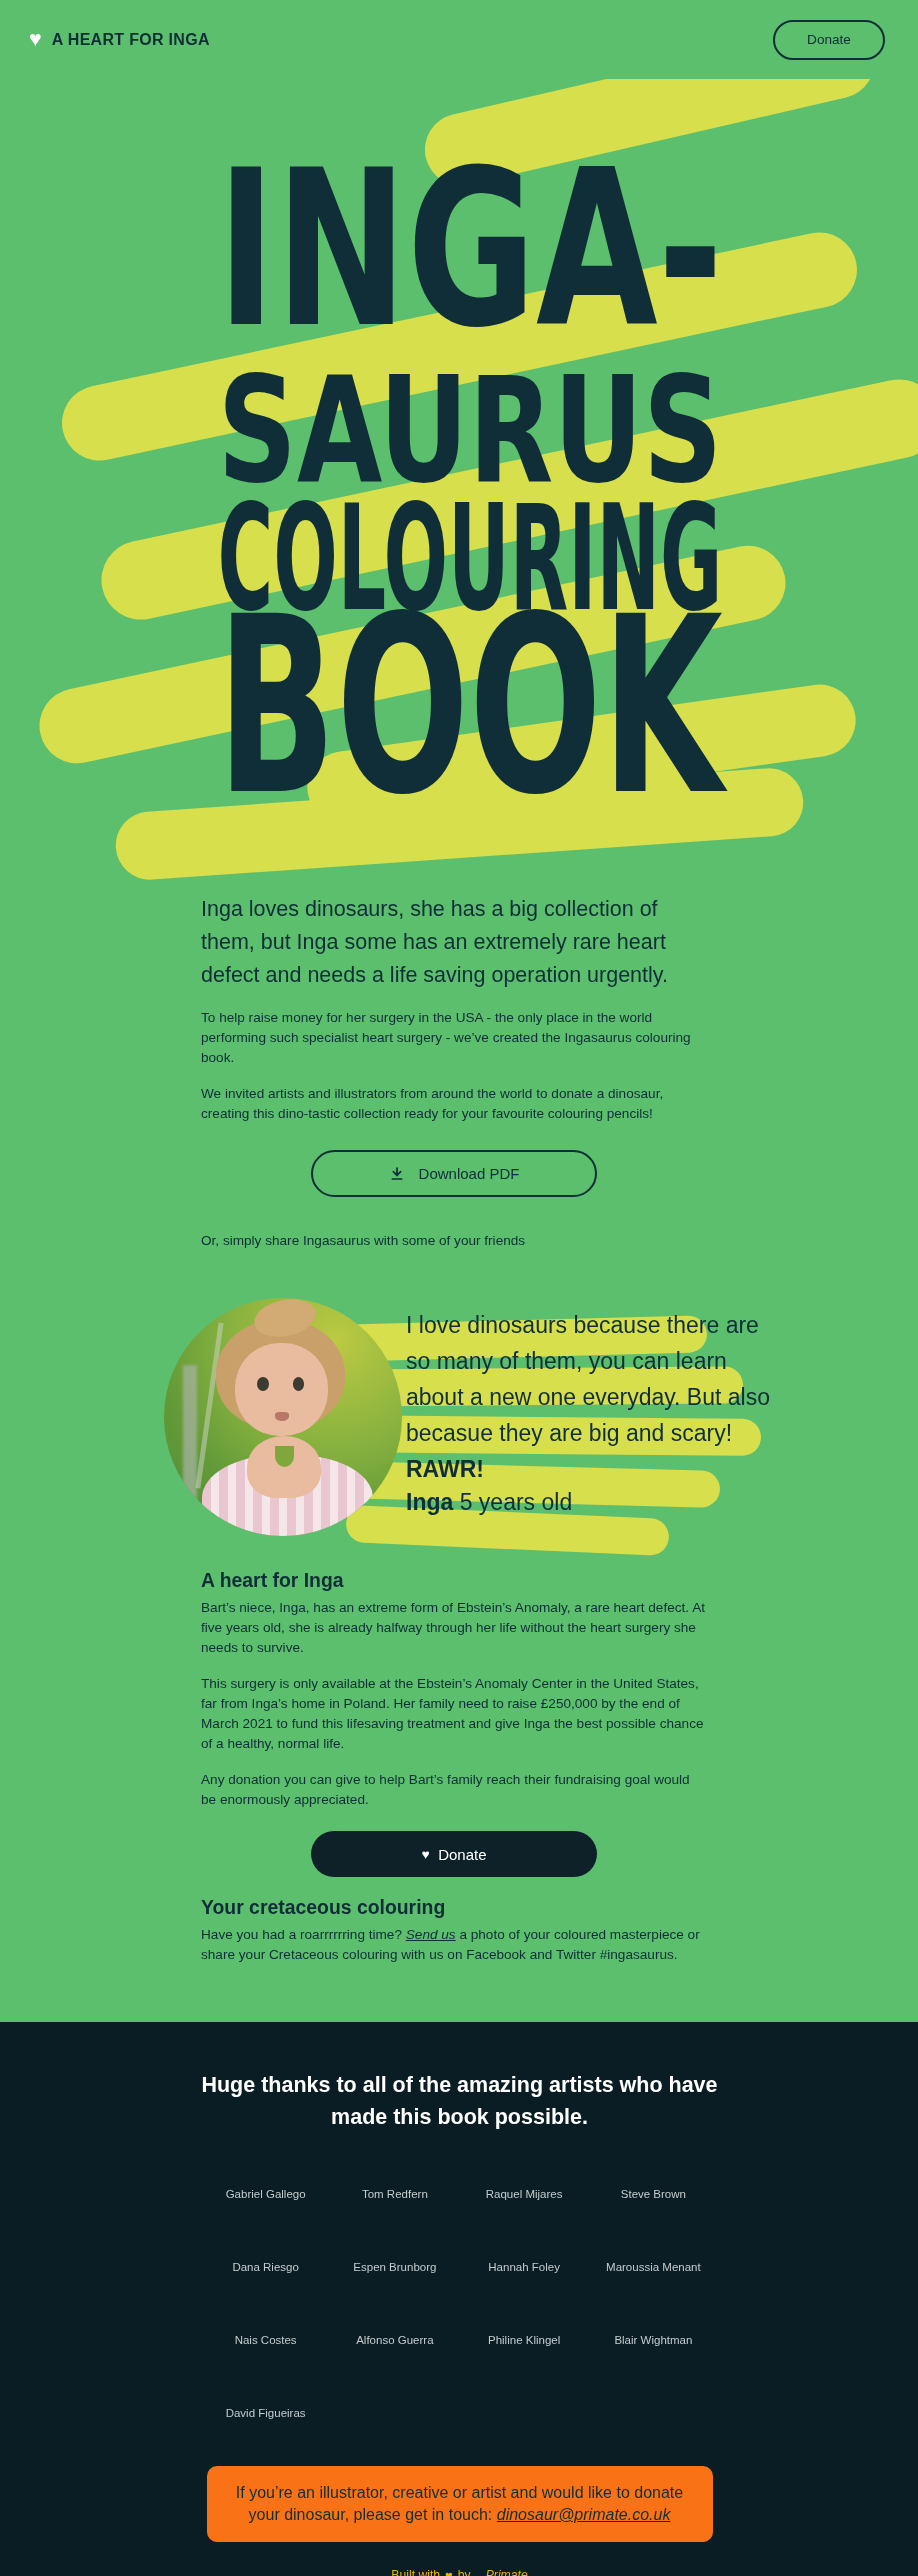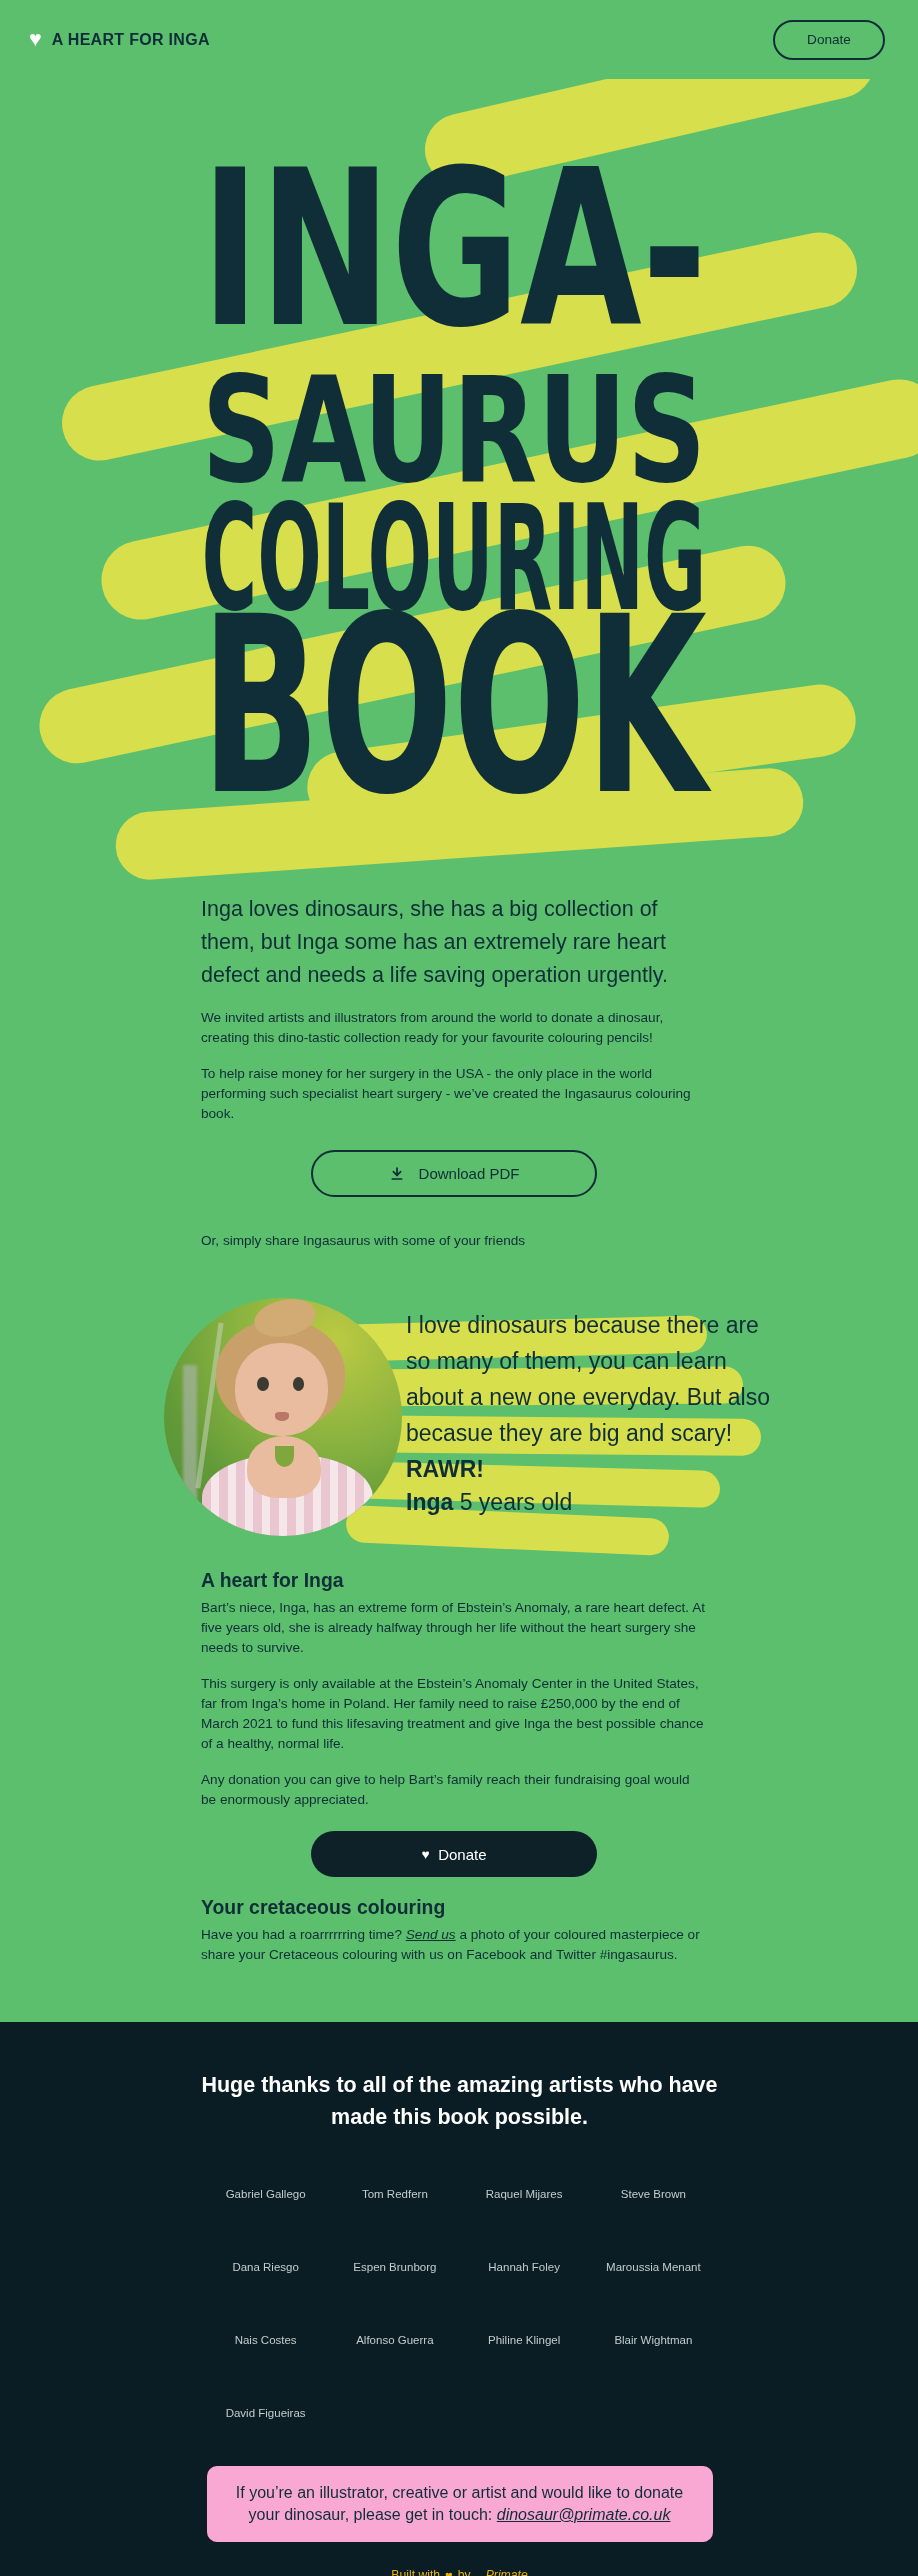--- a/index.html
+++ b/index.html
@@ -25,21 +25,21 @@
   .btn-outline {
     display:flex; align-items:center; justify-content:center; gap:8.6px;
     border:2.2px solid #0f2e37; border-radius:29px;
     background:transparent; color:#0f2e37;
     font-family:inherit; font-size:13.6px; cursor:pointer;
     box-sizing:border-box;
   }
   .header .btn-outline { width:112px; height:40px; }
 
   
-  .hero { position:relative; height:804px; overflow:hidden; }
+  .hero { position:relative; height:804px; overflow:hidden;padding-left:16px; }
   .stroke { position:absolute; background:#d7df4c; border-radius:717px; }
   .hero .s1 { left:420px; top:-8.6px;  width:459px;  height:72px; transform:rotate(-13deg); }
   .hero .s2 { left:54px;  top:230px;  width:811px; height:75px; transform:rotate(-12deg); }
   .hero .s3 { left:93px; top:381px;  width:854px; height:79px; transform:rotate(-12deg); }
   .hero .s4 { left:32px;  top:538px;  width:761px; height:75px; transform:rotate(-12deg); }
   .hero .s5 { left:305px; top:639px;  width:553px;  height:72px; transform:rotate(-8deg); }
   .hero .s6 { left:115px; top:711px;  width:689px;  height:68px;  transform:rotate(-4deg); }
 
   .hero-text { position:relative; width:506px; margin-left:201px; padding-top:85px; }
   .hero-text svg { display:block; overflow:visible; }
@@ -123,21 +123,21 @@
   }
   .artists {
     width:517px; margin:55px auto 0;
     display:grid; grid-template-columns:repeat(4,1fr);
     row-gap:61px;
   }
   .artist { text-align:center; font-size:11.5px; color:#c3ccce; }
 
   .contact-box {
     width:506px; margin:47px auto 0; box-sizing:border-box;
-    background:#f9a8d4; color:#0f2e37; border-radius:10px;
+    background:#f97316; color:#0f2e37; border-radius:10px;
     padding:16px 20px; text-align:center;
     font-size:16px; line-height:22px;
   }
   .contact-box a { text-decoration:underline; }
 
   .built {
     margin-top:26px; text-align:center; font-size:12.2px; color:#eab308;
     display:flex; align-items:center; justify-content:center; gap:5px;
   }
   .built .heart { font-size:13px; }
@@ -173,22 +173,22 @@
       <text x="0" y="152" font-size="205" textLength="705" lengthAdjust="spacingAndGlyphs">COLOURING</text>
     </svg>
     <svg width="506" height="183" viewBox="0 0 705 255">
       <text x="0" y="250" font-size="340" textLength="705" lengthAdjust="spacingAndGlyphs">BOOK</text>
     </svg>
   </div>
 </div>
 
 <div class="container">
   <p class="lead">Inga loves dinosaurs, she has a big collection of them, but Inga some has an extremely rare heart defect and needs a life saving operation urgently.</p>
+  <p class="body">To help raise money for her surgery in the USA - the only place in the world performing such specialist heart surgery - we’ve created the Ingasaurus colouring book.</p>
   <p class="body">We invited artists and illustrators from around the world to donate a dinosaur, creating this dino-tastic collection ready for your favourite colouring pencils!</p>
-  <p class="body">To help raise money for her surgery in the USA - the only place in the world performing such specialist heart surgery - we’ve created the Ingasaurus colouring book.</p>
 
   <button class="btn-outline btn-download">
     <span class="dl-icon">
       <svg width="16" height="16" viewBox="0 0 24 24" fill="none" stroke="#0f2e37" stroke-width="2.6" stroke-linecap="round" stroke-linejoin="round">
         <line x1="12" y1="3" x2="12" y2="14"></line>
         <polyline points="6.5,8.5 12,14 17.5,8.5"></polyline>
         <line x1="5" y1="19.5" x2="19" y2="19.5"></line>
       </svg>
     </span>
     <span>Download PDF</span>

